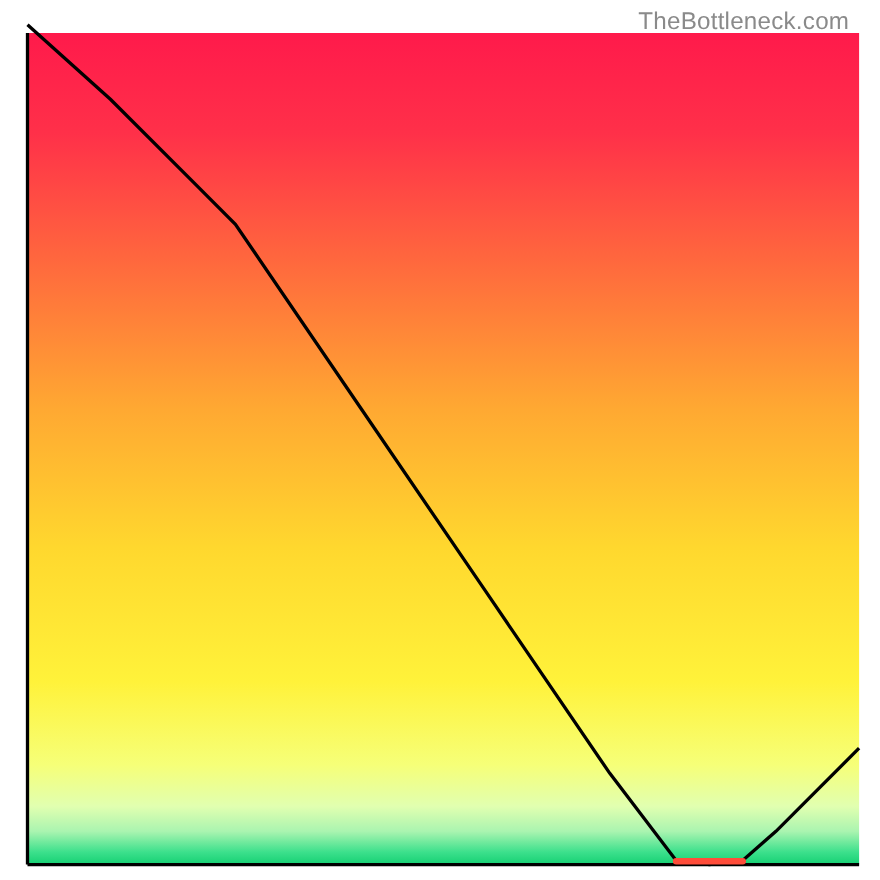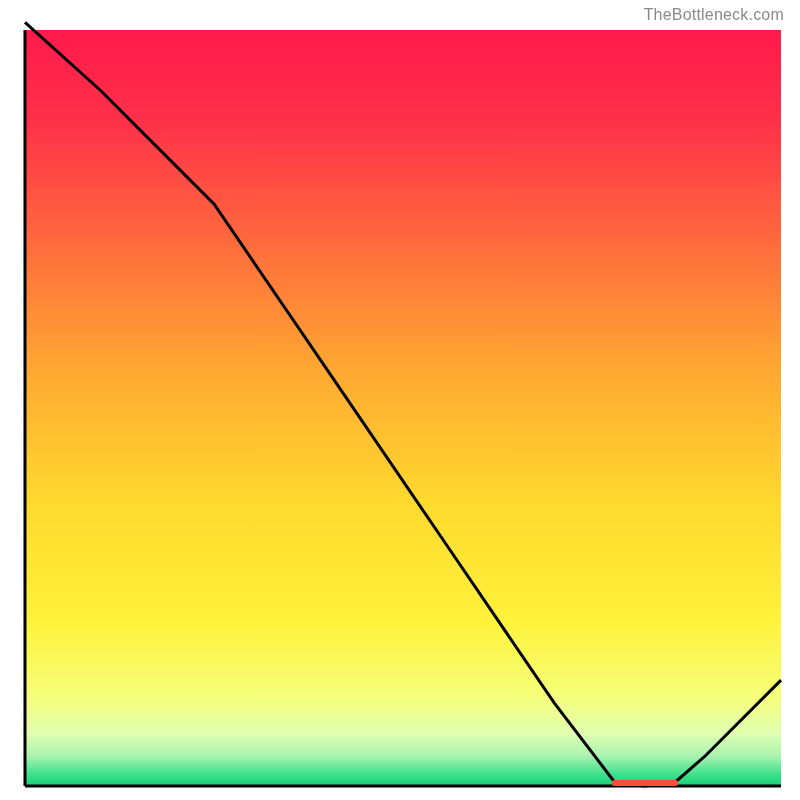--- a/index.html
+++ b/index.html
@@ -11,23 +11,23 @@
     font-family: Arial, Helvetica, sans-serif;
   }
   .container {
     position: relative;
     width: 800px;
     height: 800px;
   }
   .watermark {
     position: absolute;
     top: 6px;
-    right: 16px;
+    right: 28px;
     color: #8a8a8a;
-    font-size: 16px;
+    font-size: 22px;
     font-weight: 500;
     letter-spacing: 0.2px;
     z-index: 5;
   }
   svg.chart {
     position: absolute;
     top: 0;
     left: 0;
     width: 800px;
     height: 800px;

